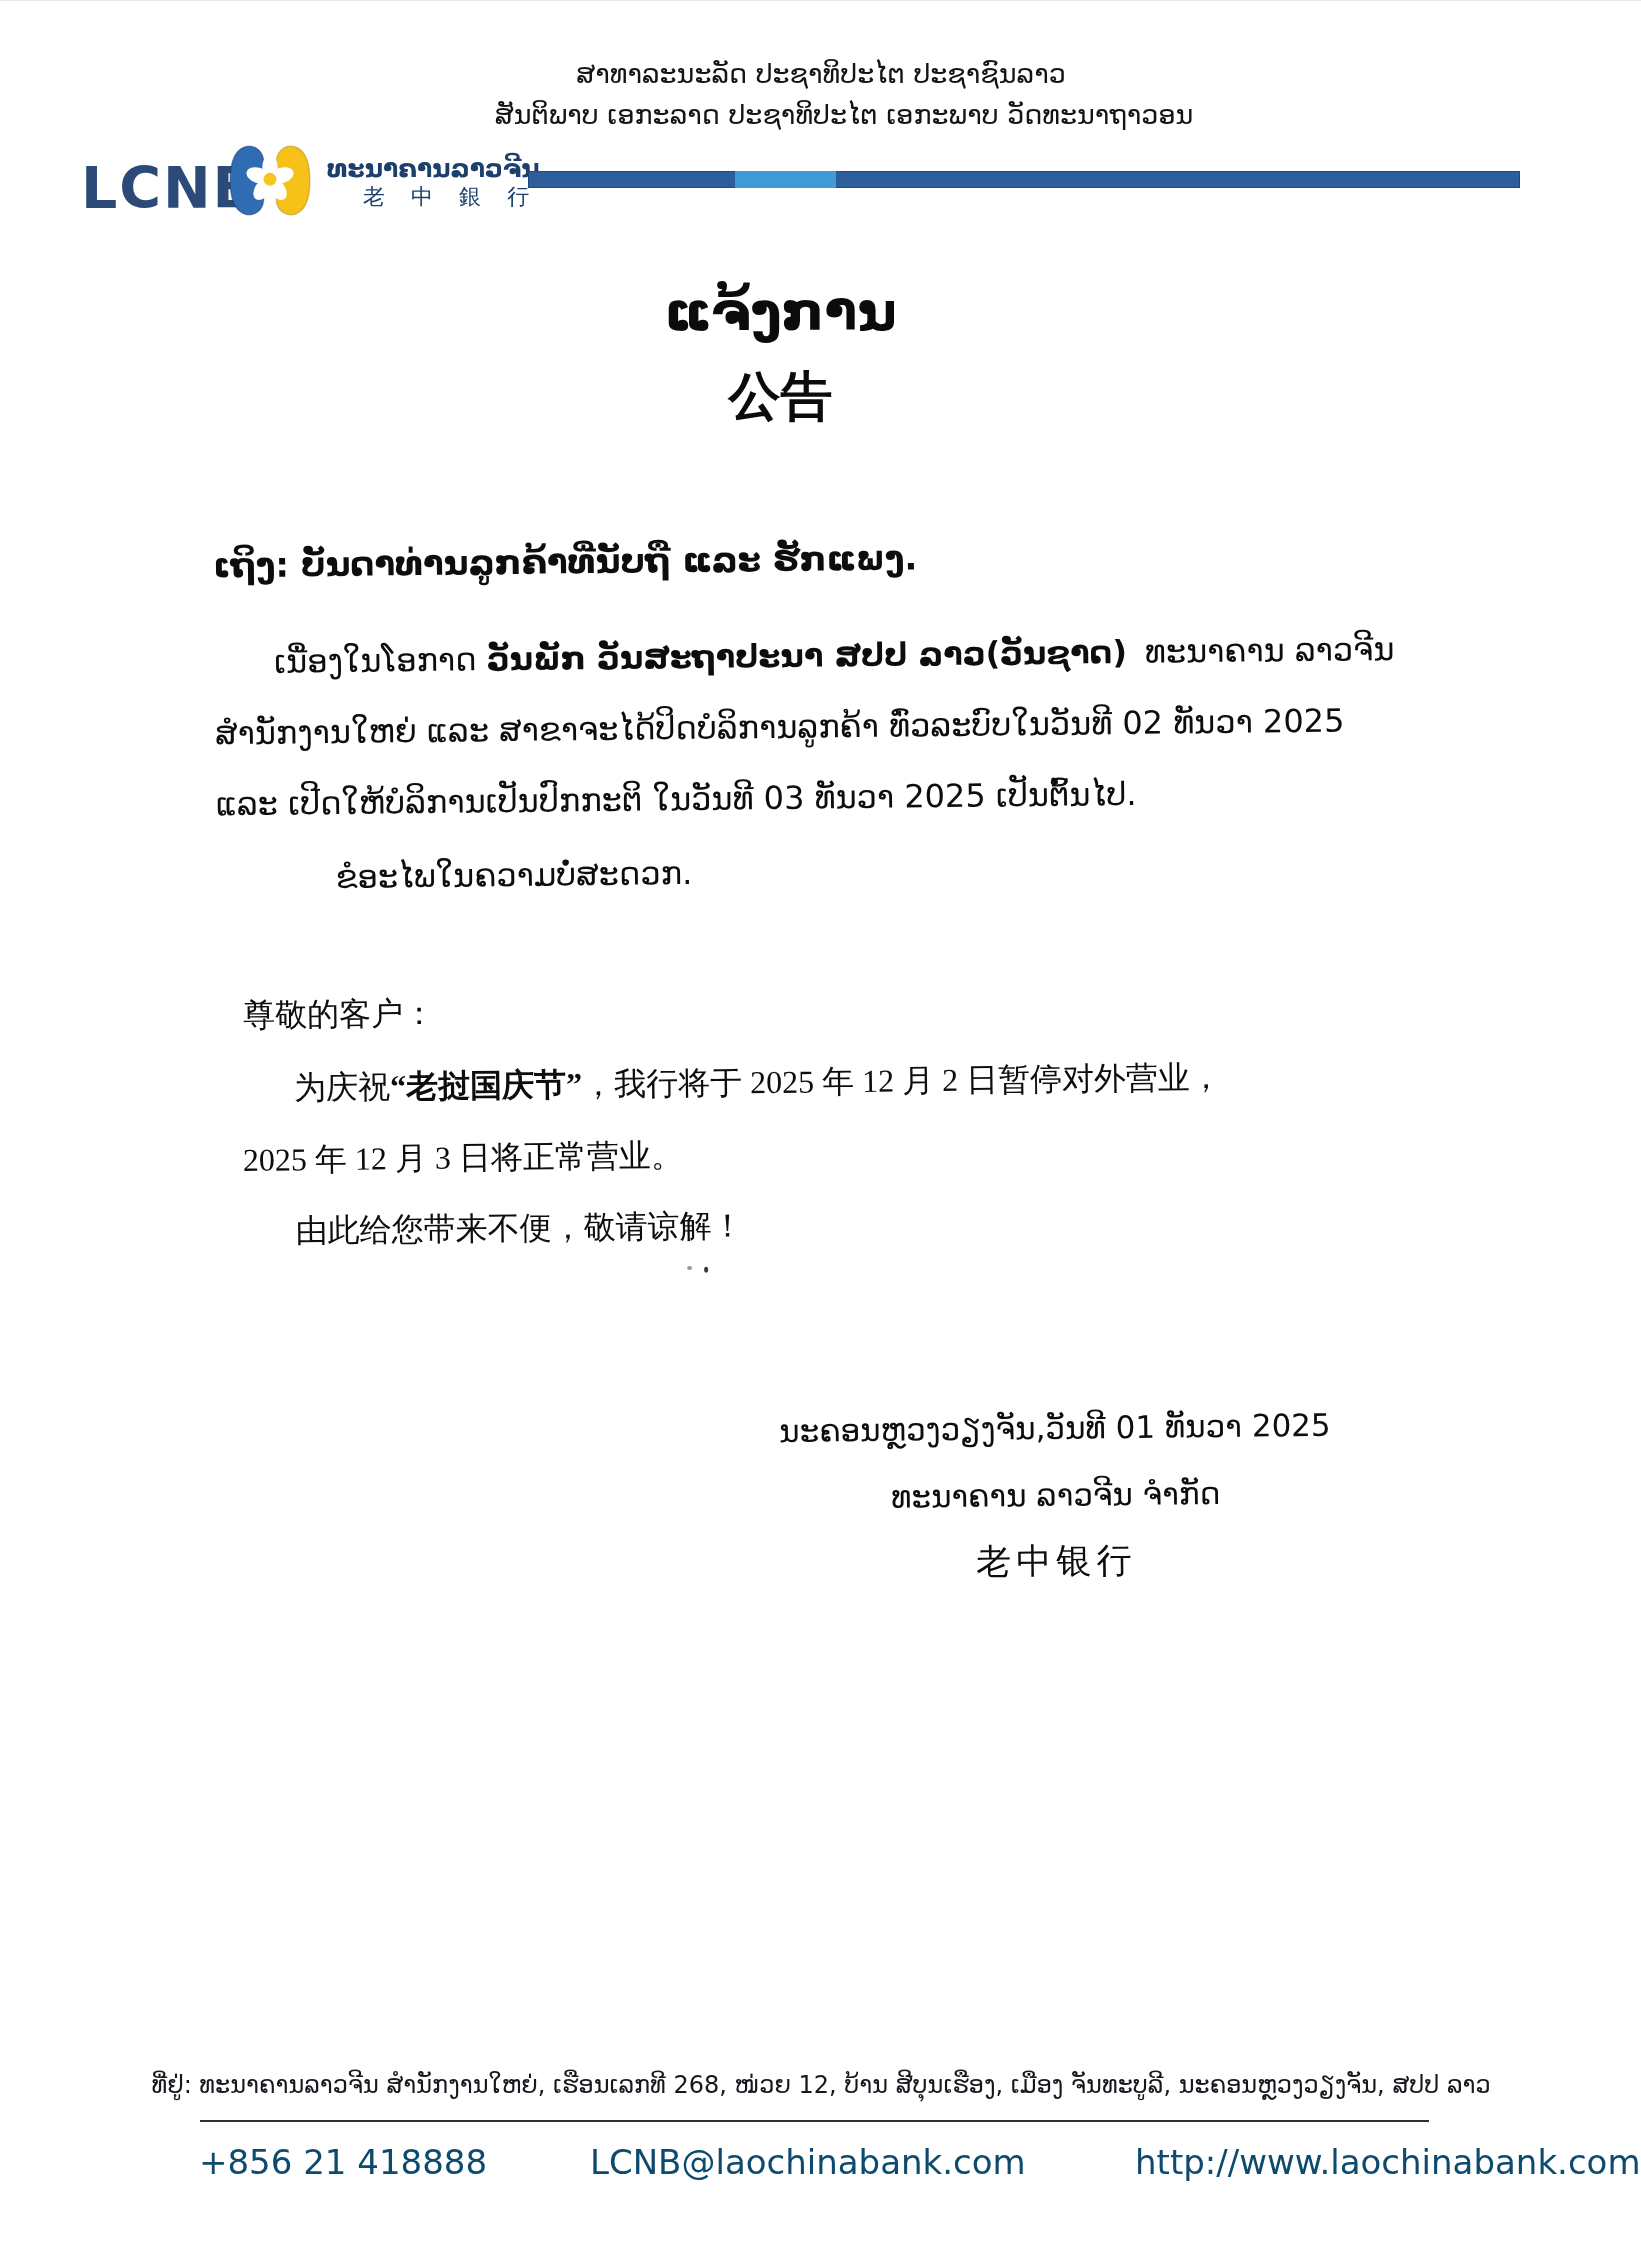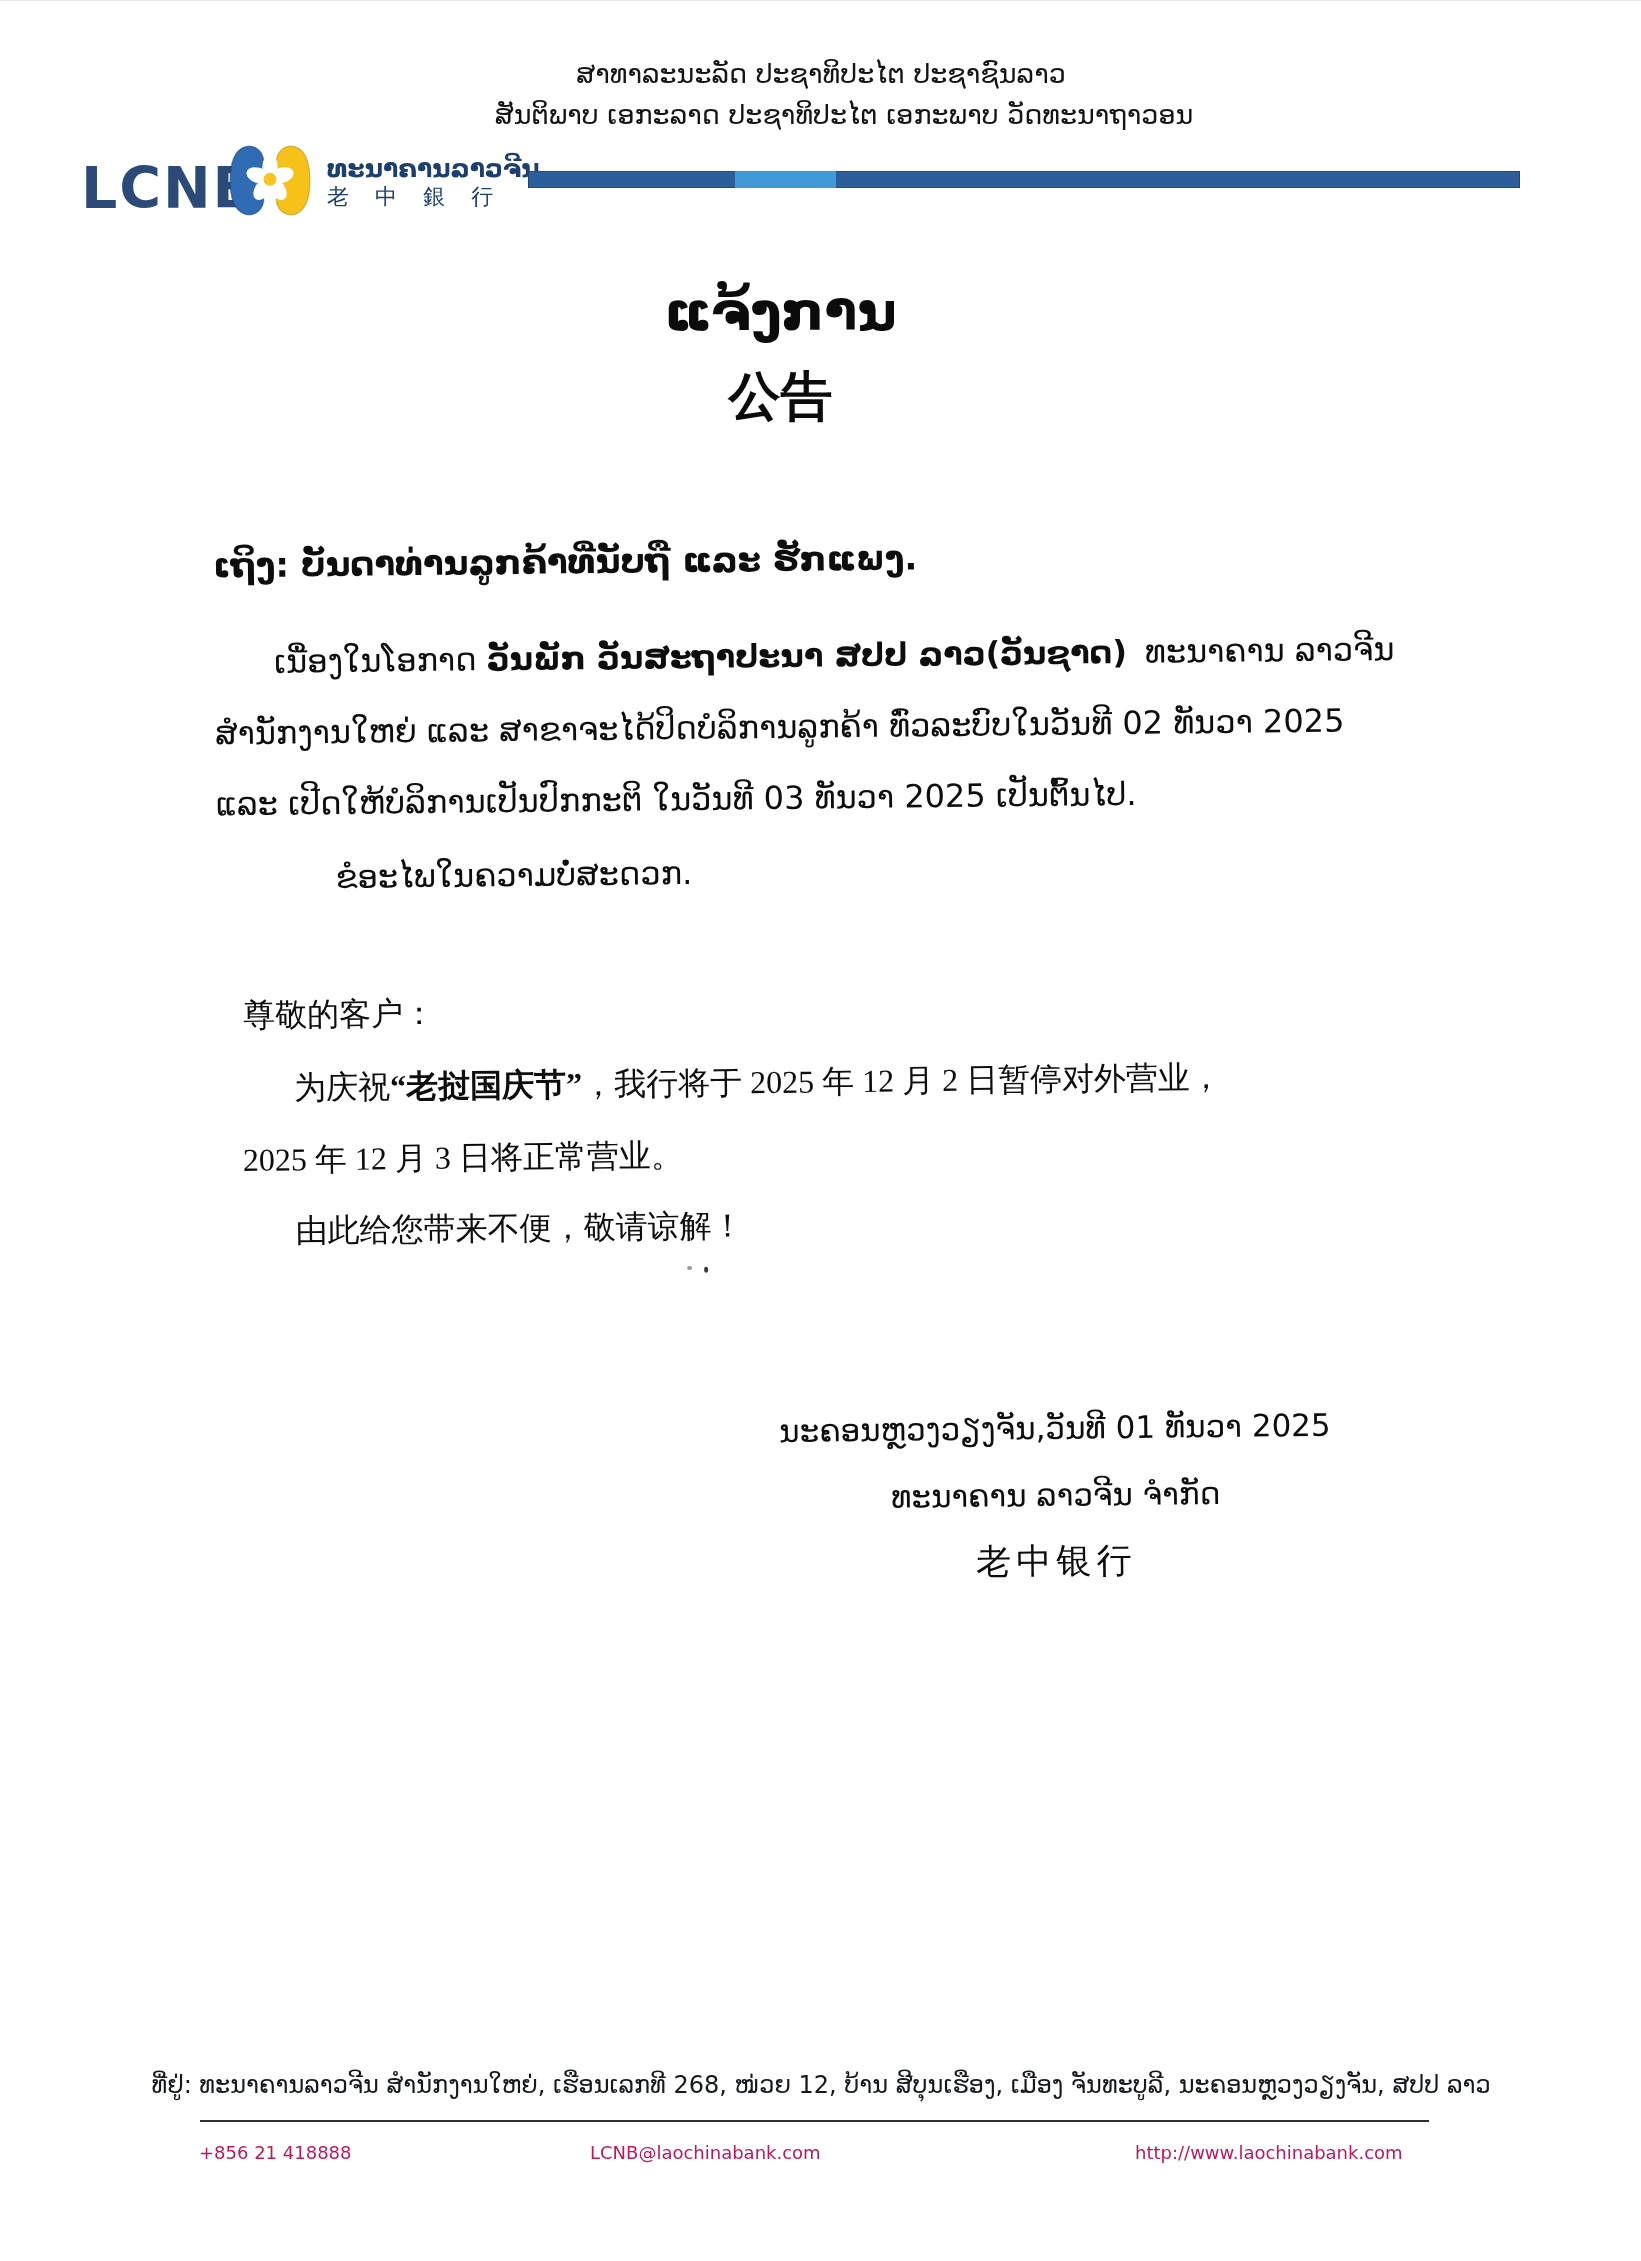--- a/index.html
+++ b/index.html
@@ -12,21 +12,21 @@
   .abs{position:absolute;white-space:nowrap;}
 
   
   .motto{left:0;width:1642px;text-align:center;font-size:27px;color:#141414;}
   .motto1{top:57px;}
   .motto2{top:98px;padding-left:23px;}
 
   
   .lcnb{left:81px;top:154px;font-size:57px;font-weight:bold;letter-spacing:1.9px;color:#2b4a78;}
   .logo-icon{left:225px;top:139px;width:90px;height:81px;}
-  .logo-names{left:327px;top:154px;line-height:1.15;white-space:nowrap;}
+  .logo-names{left:327px;top:154px;line-height:1.15;white-space:nowrap;text-align:right;}
   .logo-name-lao{font-size:25px;font-weight:bold;color:#1d3f6e;}
   .logo-name-cn{font-size:22px;letter-spacing:10.3px;color:#1d3f6e;font-family:"Liberation Serif","DejaVu Serif",serif;}
 
   
   .bar{left:528px;top:170px;width:992px;height:17.4px;background:#2b5e9b;box-shadow:0 0 0 0.6px #1c3a63 inset;}
   .bar-light{position:absolute;left:207px;top:0;width:101px;height:17.4px;background:#3f9ad7;}
 
   
   .title-wrap{left:219px;top:279px;width:1123px;text-align:center;white-space:nowrap;}
   .title-lao{font-size:54px;font-weight:bold;color:#0b0b0b;}
@@ -56,21 +56,21 @@
   .bank-cn{top:1540px;font-size:35px;letter-spacing:5.2px;font-family:"Liberation Serif","DejaVu Serif",serif;}
 
   
   .speck{position:absolute;border-radius:50%;}
   .speck1{left:683px;top:1264px;width:5.2px;height:3.9px;background:#9a9a9a;}
   .speck2{left:700px;top:1265px;width:3.9px;height:5.8px;background:#3a3a3a;}
 
   
   .footer-address{left:111px;top:2070px;width:1420px;text-align:center;font-size:24px;color:#15181c;}
   .footer-rule{left:200px;top:2119px;width:1229px;height:1.9px;background:#2f2f2f;}
-  .footer-item{top:2141px;font-size:18px;color:#be185d;}
+  .footer-item{top:2141px;font-size:34px;color:#0c4a6e;}
   .footer-phone{left:199px;}
   .footer-email{left:590px;}
   .footer-web{left:1135px;}
 </style>
 </head>
 <body>
 
 <div class="page">
 
   <div class="abs motto motto1">ສາທາລະນະລັດ ປະຊາທິປະໄຕ ປະຊາຊົນລາວ</div>

